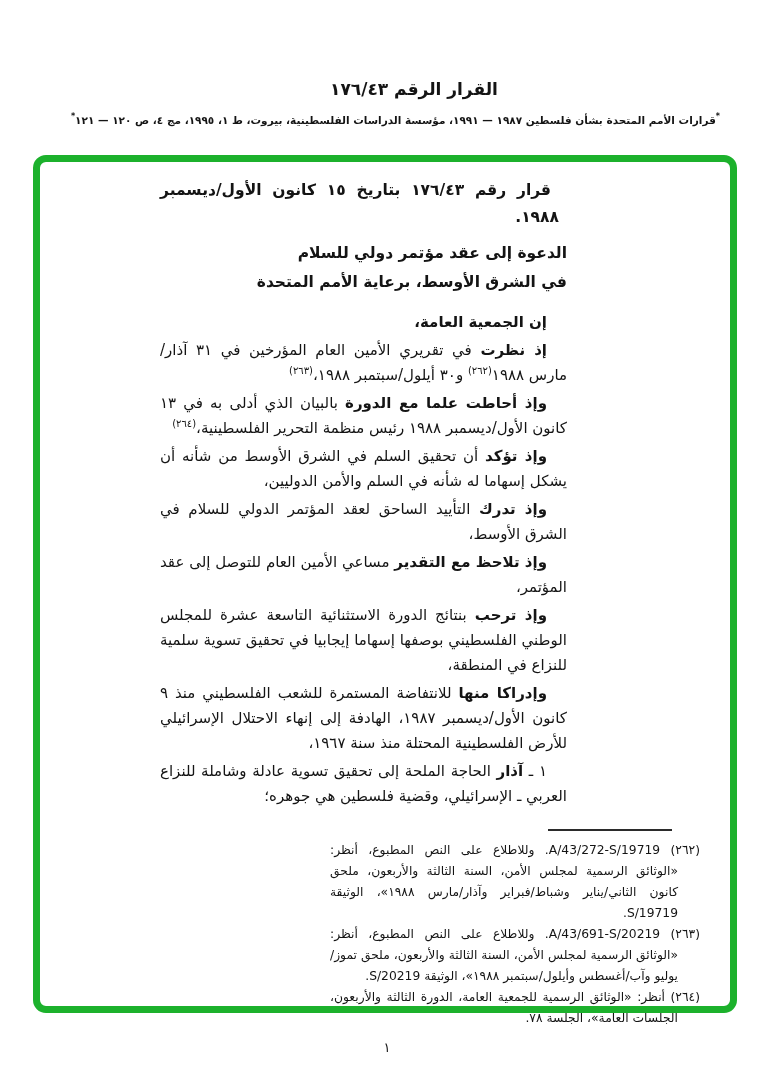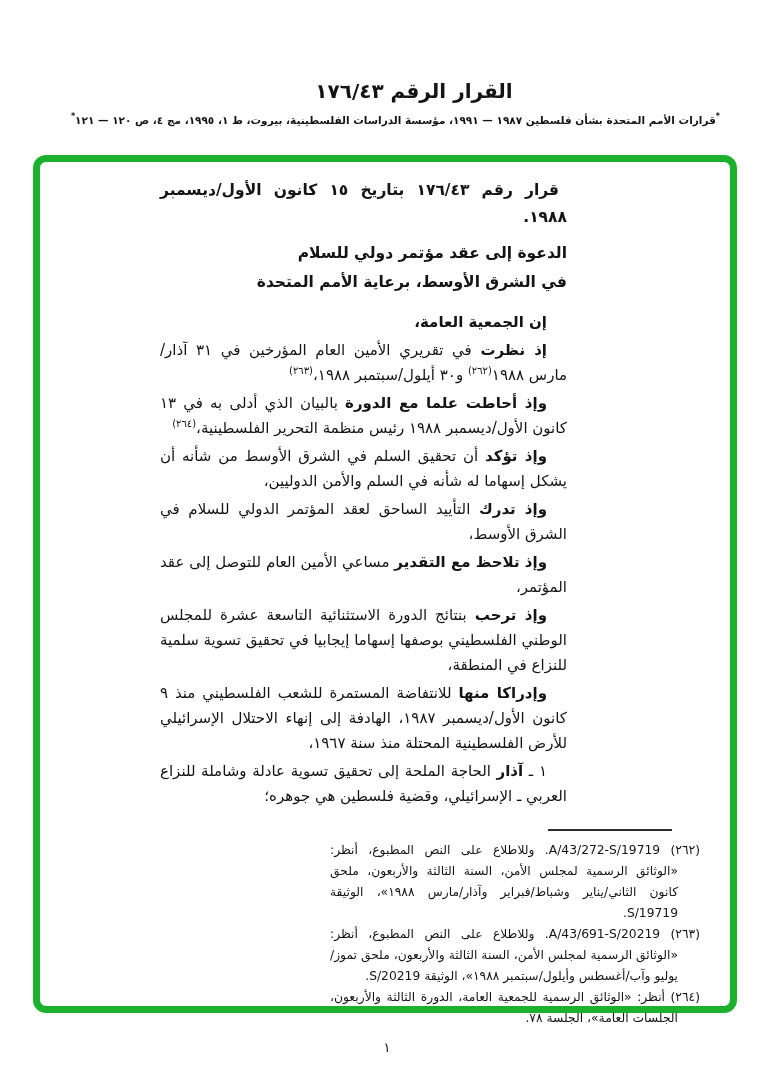--- a/index.html
+++ b/index.html
@@ -2,36 +2,36 @@
 <html lang="ar"><head>
 <meta charset="utf-8">
 <style>
   html,body{margin:0;padding:0;}
   body{
     width:777px;height:1092px;position:relative;background:#ffffff;
     font-family:"DejaVu Sans",sans-serif;color:#141414;overflow:hidden;
   }
   .page-title{
     position:absolute;top:79px;left:100px;width:628px;text-align:center;
-    direction:rtl;font-size:20px;font-weight:bold;letter-spacing:0.2px;
+    direction:rtl;font-size:17px;font-weight:bold;letter-spacing:0.2px;
   }
   .page-source{
     position:absolute;top:109px;left:30px;width:690px;text-align:right;
     direction:rtl;font-size:10.5px;font-weight:bold;line-height:16px;
   }
   .page-source sup{font-size:8px;}
   .doc-frame{
     position:absolute;left:33px;top:155px;width:690px;height:844px;
     border:7px solid #1cb12c;border-radius:13px;background:transparent;
   }
   .body-col{
     position:absolute;left:160px;top:177px;width:407px;direction:rtl;
   }
   .res-heading{
-    margin:0 0 8px 0;font-size:15.5px;font-weight:bold;line-height:27px;
+    margin:0 8px 8px 0;font-size:15.5px;font-weight:bold;line-height:27px;
     text-align:justify;text-indent:8px;
   }
   .res-title-center{
     margin:4px 0 13px 0;font-size:15.5px;font-weight:bold;line-height:29px;
     text-align:right;
   }
   .body-para{
     margin:0 0 3px 0;font-size:15px;line-height:25px;
     text-align:justify;text-indent:20px;
   }

